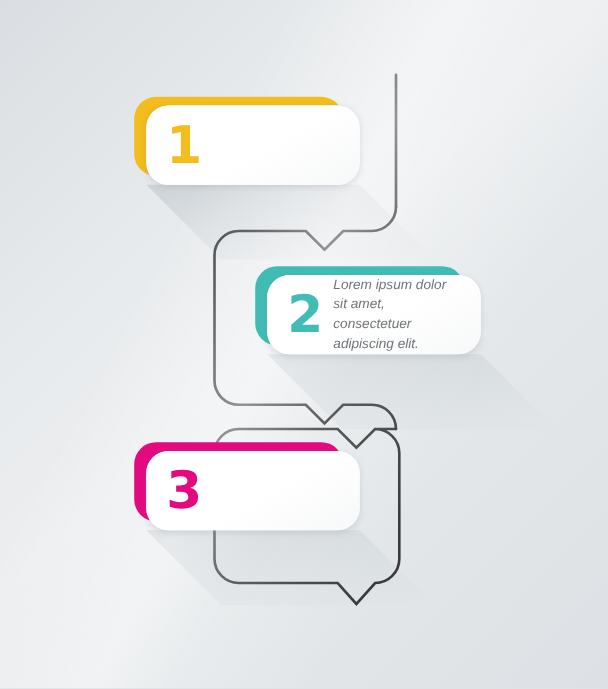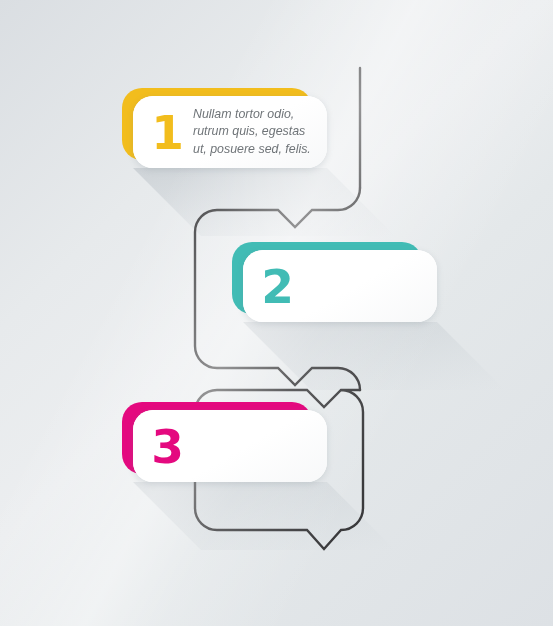--- a/index.html
+++ b/index.html
@@ -134,30 +134,30 @@
              L341,530
              A22,22 0 0 0 363,508
              L363,412
              A22,22 0 0 0 341,390" fill="none" stroke="#3a3a3c" stroke-width="2.4" stroke-linecap="round" stroke-linejoin="miter"></path>
   </svg>
 
   <div class="accent" style="left: 122px; top: 88px; width: 190px; height: 72px; background: linear-gradient(150deg, rgb(242, 189, 29) 0%, rgb(242, 189, 29) 60%, rgb(198, 155, 24) 100%);"></div>
   <div class="card" style="left:133px;top:96px;width:194px;height:72px;">
     <div class="card-inner">
       <div class="num" style="color: rgb(242, 189, 29);">1</div>
-      <div class="body-text">Nullam tortor odio,
-rutrum quis, egestas
-ut, posuere sed, felis.</div>
     </div>
   </div>
 
   <div class="accent" style="left: 232px; top: 242px; width: 190px; height: 72px; background: linear-gradient(150deg, rgb(65, 188, 181) 0%, rgb(65, 188, 181) 60%, rgb(53, 154, 148) 100%);"></div>
   <div class="card" style="left:243px;top:250px;width:194px;height:72px;">
     <div class="card-inner">
       <div class="num" style="color: rgb(65, 188, 181);">2</div>
+      <div class="body-text">Lorem ipsum dolor
+sit amet, consectetuer
+adipiscing elit.</div>
     </div>
   </div>
 
   <div class="accent" style="left: 122px; top: 402px; width: 190px; height: 72px; background: linear-gradient(150deg, rgb(228, 9, 127) 0%, rgb(228, 9, 127) 60%, rgb(187, 7, 104) 100%);"></div>
   <div class="card" style="left:133px;top:410px;width:194px;height:72px;">
     <div class="card-inner">
       <div class="num" style="color: rgb(228, 9, 127);">3</div>
     </div>
   </div>
 

